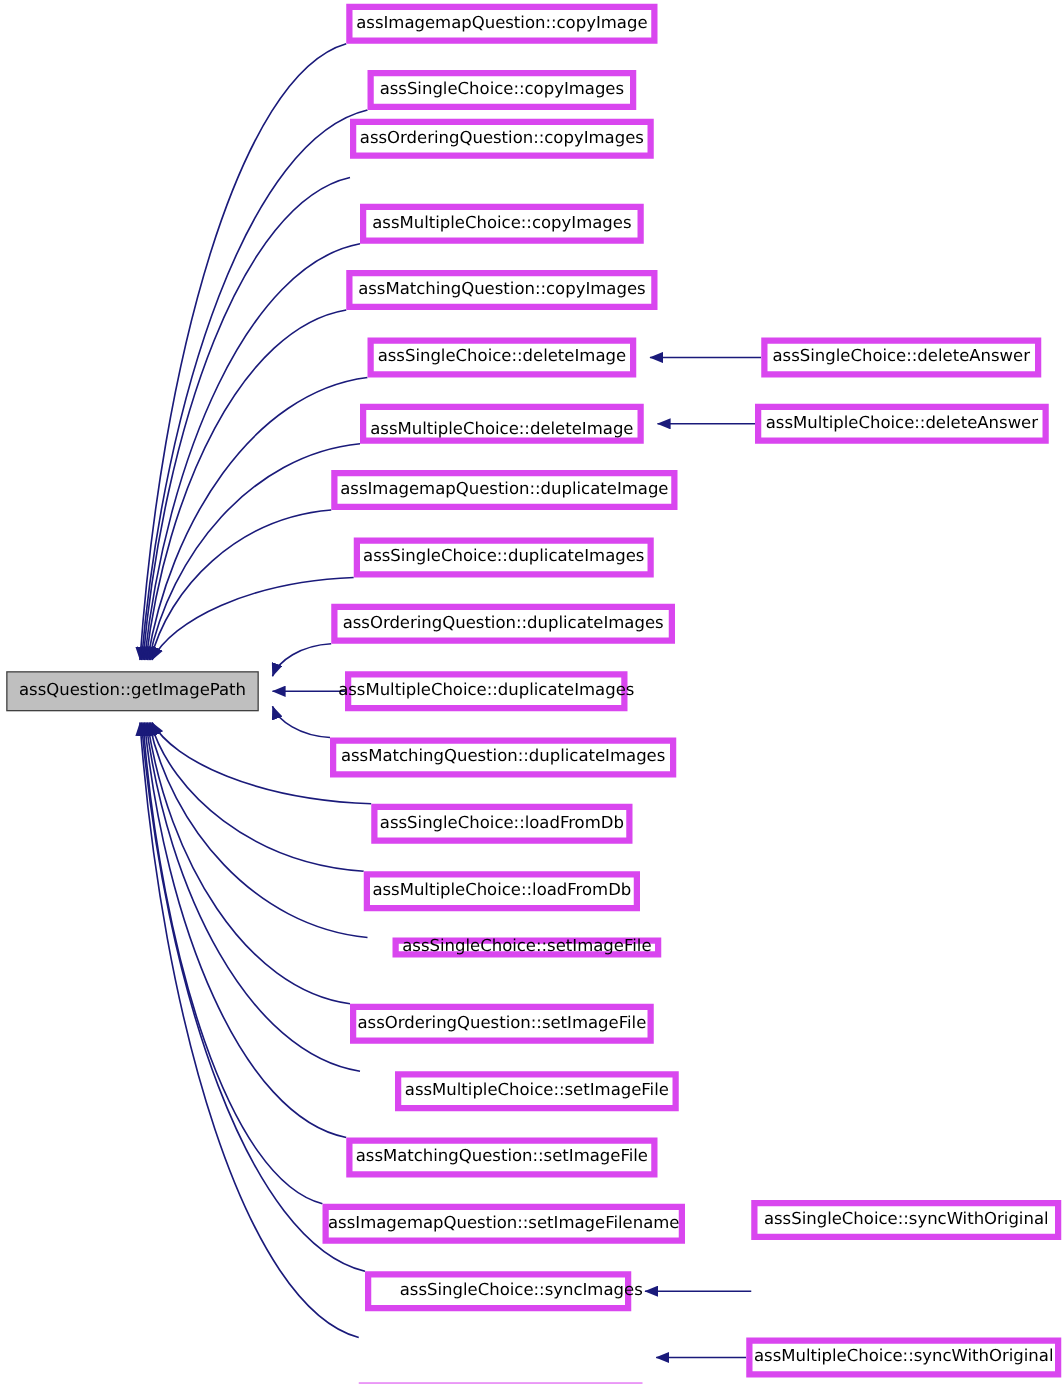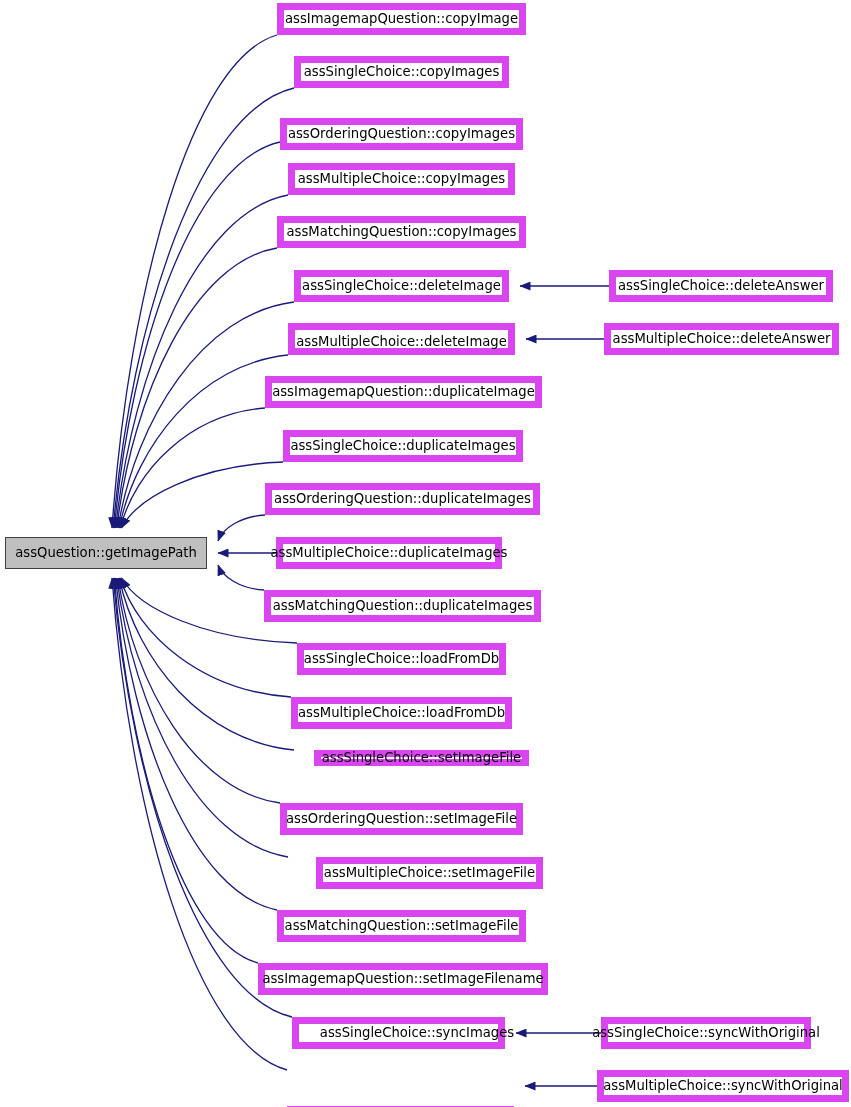--- a/index.html
+++ b/index.html
@@ -1,19 +1,19 @@
 <!DOCTYPE html>
 <html><head>
 <meta charset="utf-8">
 <style>
   html,body{margin:0;padding:0;background:#ffffff;}
   #canvas{position:relative;width:851px;height:1107px;background:#ffffff;
           font-family:"DejaVu Sans","Liberation Sans",sans-serif;overflow:hidden;}
   svg#edges{position:absolute;left:0;top:0;width:851px;height:1107px;pointer-events:none;}
-  .node{position:absolute;box-sizing:border-box;border:7px solid #d946ef;
+  .node{position:absolute;box-sizing:border-box;border:5px solid #d946ef;
         background:#ffffff;display:flex;align-items:center;justify-content:center;
         font-size:13.2px;color:#000000;white-space:nowrap;letter-spacing:0px;}
   .node.hub{background:#bfbfbf;border:1px solid #404040;}
   .node .lbl{line-height:1;}
 </style>
 </head>
 <body>
 
 <div id="canvas">
 
@@ -55,21 +55,21 @@
   <div id="node-layer">
     <div class="node hub" style="left:5px;top:537px;width:202px;height:32px;">
       <span class="lbl">assQuestion::getImagePath</span>
     </div>
   <div class="node" style="left: 277px; top: 3px; width: 249px; height: 32px;">
         <span class="lbl">assImagemapQuestion::copyImage</span>
       </div>
       <div class="node" style="left: 294px; top: 56px; width: 215px; height: 32px;">
         <span class="lbl">assSingleChoice::copyImages</span>
       </div>
-      <div class="node" style="left: 280px; top: 118px; width: 243px; height: 32px;">
+      <div class="node" style="left: 280px; top: 95px; width: 243px; height: 32px;">
         <span class="lbl">assOrderingQuestion::copyImages</span>
       </div>
       <div class="node" style="left: 288px; top: 163px; width: 227px; height: 32px;">
         <span class="lbl">assMultipleChoice::copyImages</span>
       </div>
       <div class="node" style="left: 277px; top: 216px; width: 249px; height: 32px;">
         <span class="lbl">assMatchingQuestion::copyImages</span>
       </div>
       <div class="node" style="left: 294px; top: 270px; width: 215px; height: 32px;">
         <span class="lbl">assSingleChoice::deleteImage</span>
@@ -118,21 +118,21 @@
       </div>
       <div class="node" style="left: 287px; top: 1070px; width: 227px; height: 32px; margin-top: 36px;">
         <span class="lbl">assMultipleChoice::syncImages</span>
       </div>
       <div class="node" style="left: 609px; top: 270px; width: 224px; height: 32px;">
         <span class="lbl">assSingleChoice::deleteAnswer</span>
       </div>
       <div class="node" style="left: 604px; top: 323px; width: 235px; height: 32px;">
         <span class="lbl">assMultipleChoice::deleteAnswer</span>
       </div>
-      <div class="node" style="left: 601px; top: 1017px; width: 210px; height: 32px;">
+      <div class="node" style="left: 601px; top: 960px; width: 248px; height: 32px;">
         <span class="lbl">assSingleChoice::syncWithOriginal</span>
       </div>
       <div class="node" style="left: 597px; top: 1070px; width: 252px; height: 32px;">
         <span class="lbl">assMultipleChoice::syncWithOriginal</span>
       </div>
     </div>
 
 </div>
 
 </body></html>

